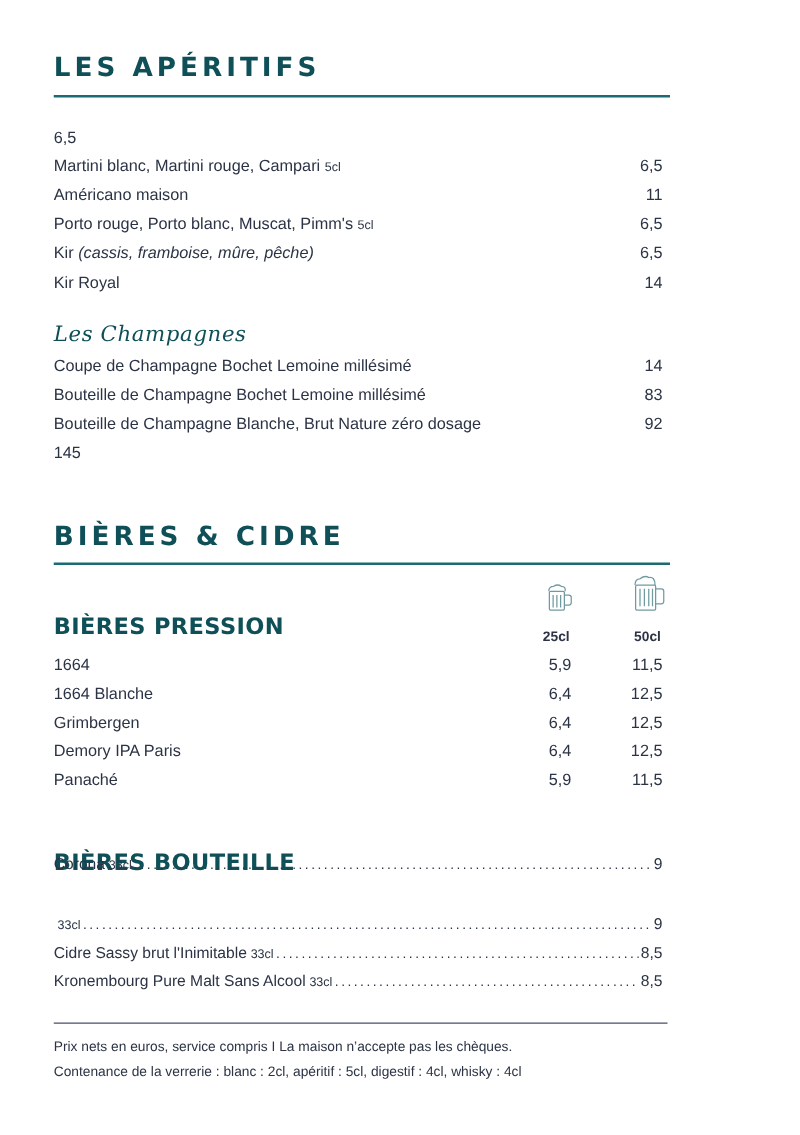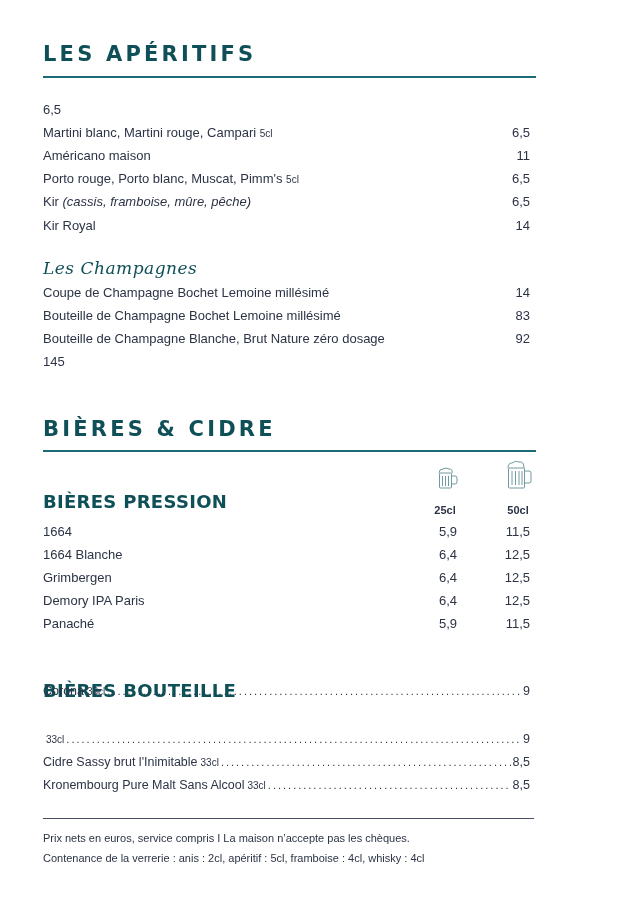--- a/index.html
+++ b/index.html
@@ -191,13 +191,13 @@
 </div>
 <div class="dot-row" style="top:774px;">
   <span>Kronembourg Pure Malt Sans Alcool</span>
   <span class="unit">33cl</span>
   <span class="dots"></span>
   <span>8,5</span>
 </div>
 
 <div class="footer-rule"></div>
 <div class="footer-line" style="top:832px;">Prix nets en euros, service compris I  La maison n’accepte pas les chèques.</div>
-<div class="footer-line" style="top:852px;">Contenance de la verrerie : anis : 2cl, apéritif : 5cl, framboise : 4cl, whisky : 4cl</div>
+<div class="footer-line" style="top:852px;">Contenance de la verrerie : blanc : 2cl, apéritif : 5cl, digestif : 4cl, whisky : 4cl</div>
 
 </body></html>

